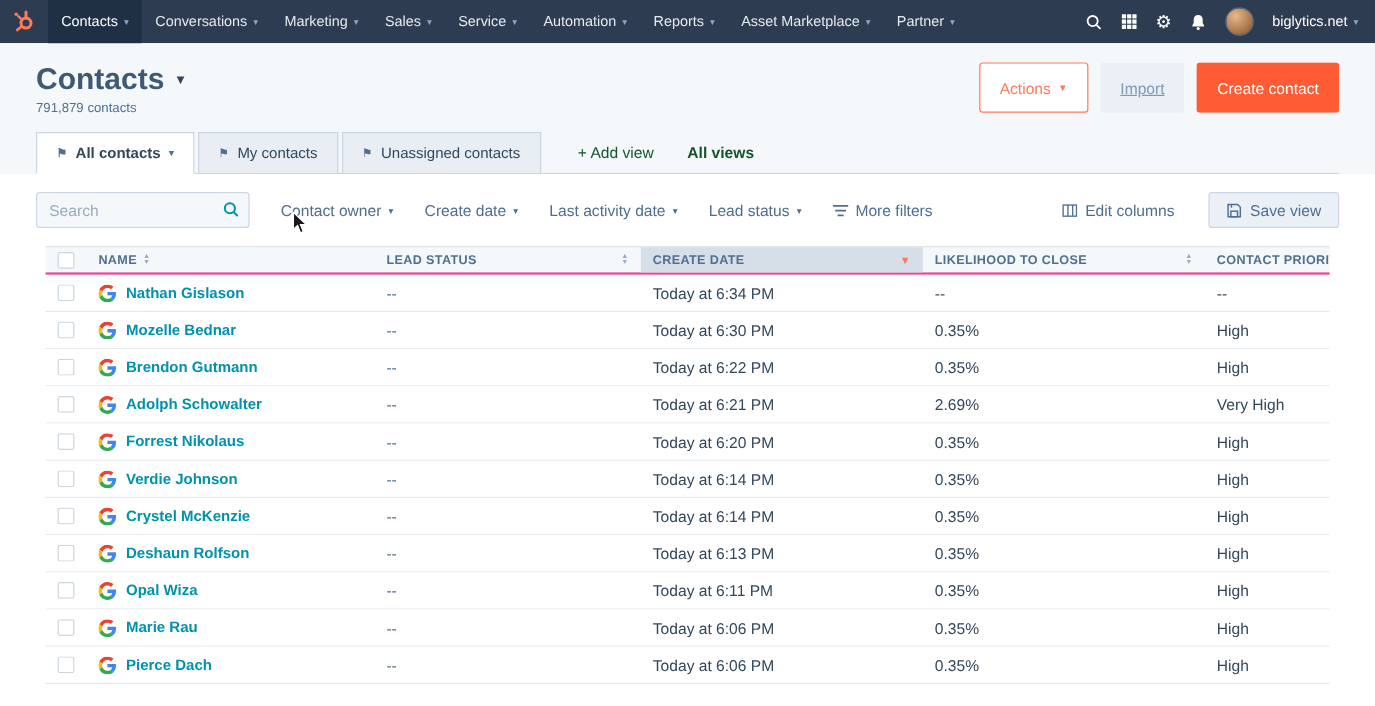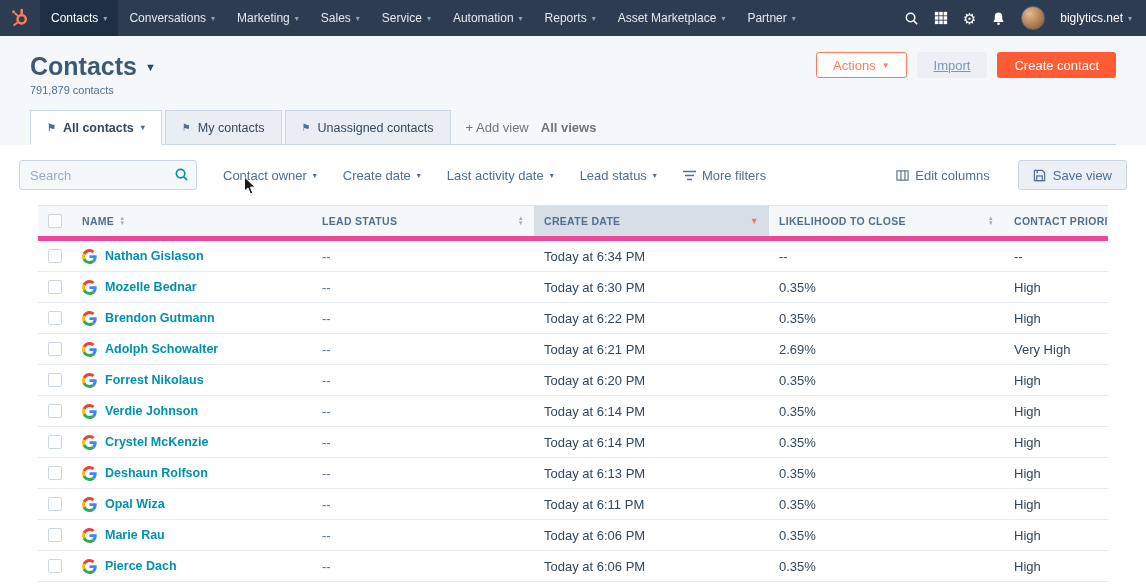--- a/index.html
+++ b/index.html
@@ -18,50 +18,50 @@
   .avatar { width:24px; height:24px; border-radius:50%; background:radial-gradient(circle at 35% 30%, #e8b98c, #9c6a42 75%); border:1px solid #55687e; cursor:pointer; }
   .account { display:flex; align-items:center; gap:5px; cursor:pointer; font-size:12px; }
 
   
   .page-head { background:#f5f8fa; padding:16px 30px 0 30px; }
   .title-row { display:flex; align-items:flex-start; }
   .title-block .page-title { font-size:25px; font-weight:bold; color:#3e5974; display:flex; align-items:center; gap:8px; cursor:pointer; }
   .title-caret { font-size:11px; color:#33475b; }
   .contact-count { font-size:11px; color:#516f90; margin-top:3px; }
   .head-buttons { margin-left:auto; display:flex; gap:10px; }
-  .btn { height:26px; padding:0 16px; border-radius:3px; font-size:13px; display:flex; align-items:center; gap:6px; cursor:pointer; border:1px solid transparent; }
+  .btn { height:42px; padding:0 16px; border-radius:3px; font-size:13px; display:flex; align-items:center; gap:6px; cursor:pointer; border:1px solid transparent; }
   .btn-actions { background:#fff; border-color:#ff7a59; color:#ff7a59; }
   .btn-actions .dd-caret { font-size:8px; }
   .btn-import { background:#eaf0f6; color:#7c98b6;text-decoration:underline; }
   .btn-create { background:#ff5c35; color:#fff; }
 
   
   .tabs-row { display:flex; align-items:flex-end; margin-top:14px; border-bottom:1px solid #cbd6e2; }
   .tab { height:34px; padding:0 16px; display:flex; align-items:center; gap:7px; font-size:12.5px; background:#e9eef4; border:1px solid #cbd6e2; border-bottom:none; margin-right:3px; color:#33475b; cursor:pointer; }
   .tab.active { background:#fff; font-weight:bold; margin-bottom:-1px; border-bottom:1px solid #fff; height:35px; }
   .tab-pin { font-size:10px; color:#516f90; }
   .tab-caret { font-size:8px; color:#516f90; }
-  .tab-link { color:#737373; font-size:13px; margin-left:12px; padding-bottom:9px; cursor:pointer; }
+  .tab-link { color:#14532d; font-size:13px; margin-left:28px; padding-bottom:9px; cursor:pointer; }
   .tab-link.bold { font-weight:bold; }
 
   
-  .filter-bar { display:flex; align-items:center; padding:15px 19px; background:#fff; }
+  .filter-bar { display:flex; align-items:center; padding:15px 30px; background:#fff; }
   .search-box { position:relative; width:178px; }
   .search-box input { width:100%; height:30px; border:1px solid #cbd6e2; border-radius:3px; padding:0 30px 0 10px; font-size:13px; color:#33475b; font-family:"Liberation Sans",sans-serif; outline:none; background:#f5f8fa; }
   .search-box input::placeholder { color:#99acc2; }
   .search-box .mag { position:absolute; right:8px; top:7px; }
   .filter-dd { margin-left:26px; display:flex; align-items:center; gap:6px; color:#506e91; font-size:13px; cursor:pointer; white-space:nowrap;text-align:right; }
   .dd-caret-sm { font-size:8px; color:#506e91; }
   .filter-right { margin-left:auto; display:flex; align-items:center; gap:28px; }
   .link-action { display:flex; align-items:center; gap:6px; color:#506e91; font-size:13px; cursor:pointer; }
   .btn-save-view { height:30px; padding:0 14px; border:1px solid #cbd6e2; border-radius:3px; background:#eaf0f6; color:#506e91; font-size:13px; display:flex; align-items:center; gap:7px; cursor:pointer; }
 
   
   .table { margin:0 38px; font-size:13px; }
-  .thead { display:flex; background:#f5f8fa; border-top:1px solid #dfe5eb; border-bottom:5px solid #ec4899; height:36px; color:#516f90; font-size:10.5px; font-weight:bold; letter-spacing:.3px; }
+  .thead { display:flex; background:#f5f8fa; border-top:1px solid #dfe5eb; border-bottom:2px solid #ec4899; height:24px; color:#516f90; font-size:10.5px; font-weight:bold; letter-spacing:.3px; }
   .th { padding:0 10px; display:flex; align-items:center; gap:5px; height:100%; cursor:pointer; white-space:nowrap; }
   .th.sorted { background:#d6dfe8; }
   .th .spacer { flex:1; }
   .c0 { width:34px; justify-content:center; padding:0; }
   .c1 { width:240px; }
   .c2 { width:222px; }
   .c3 { width:235px; }
   .c4 { width:235px; }
   .c5 { flex:1; overflow:hidden; }
   .sort-pair { display:flex; flex-direction:column; color:#99acc2; font-size:6px; line-height:5px; }

